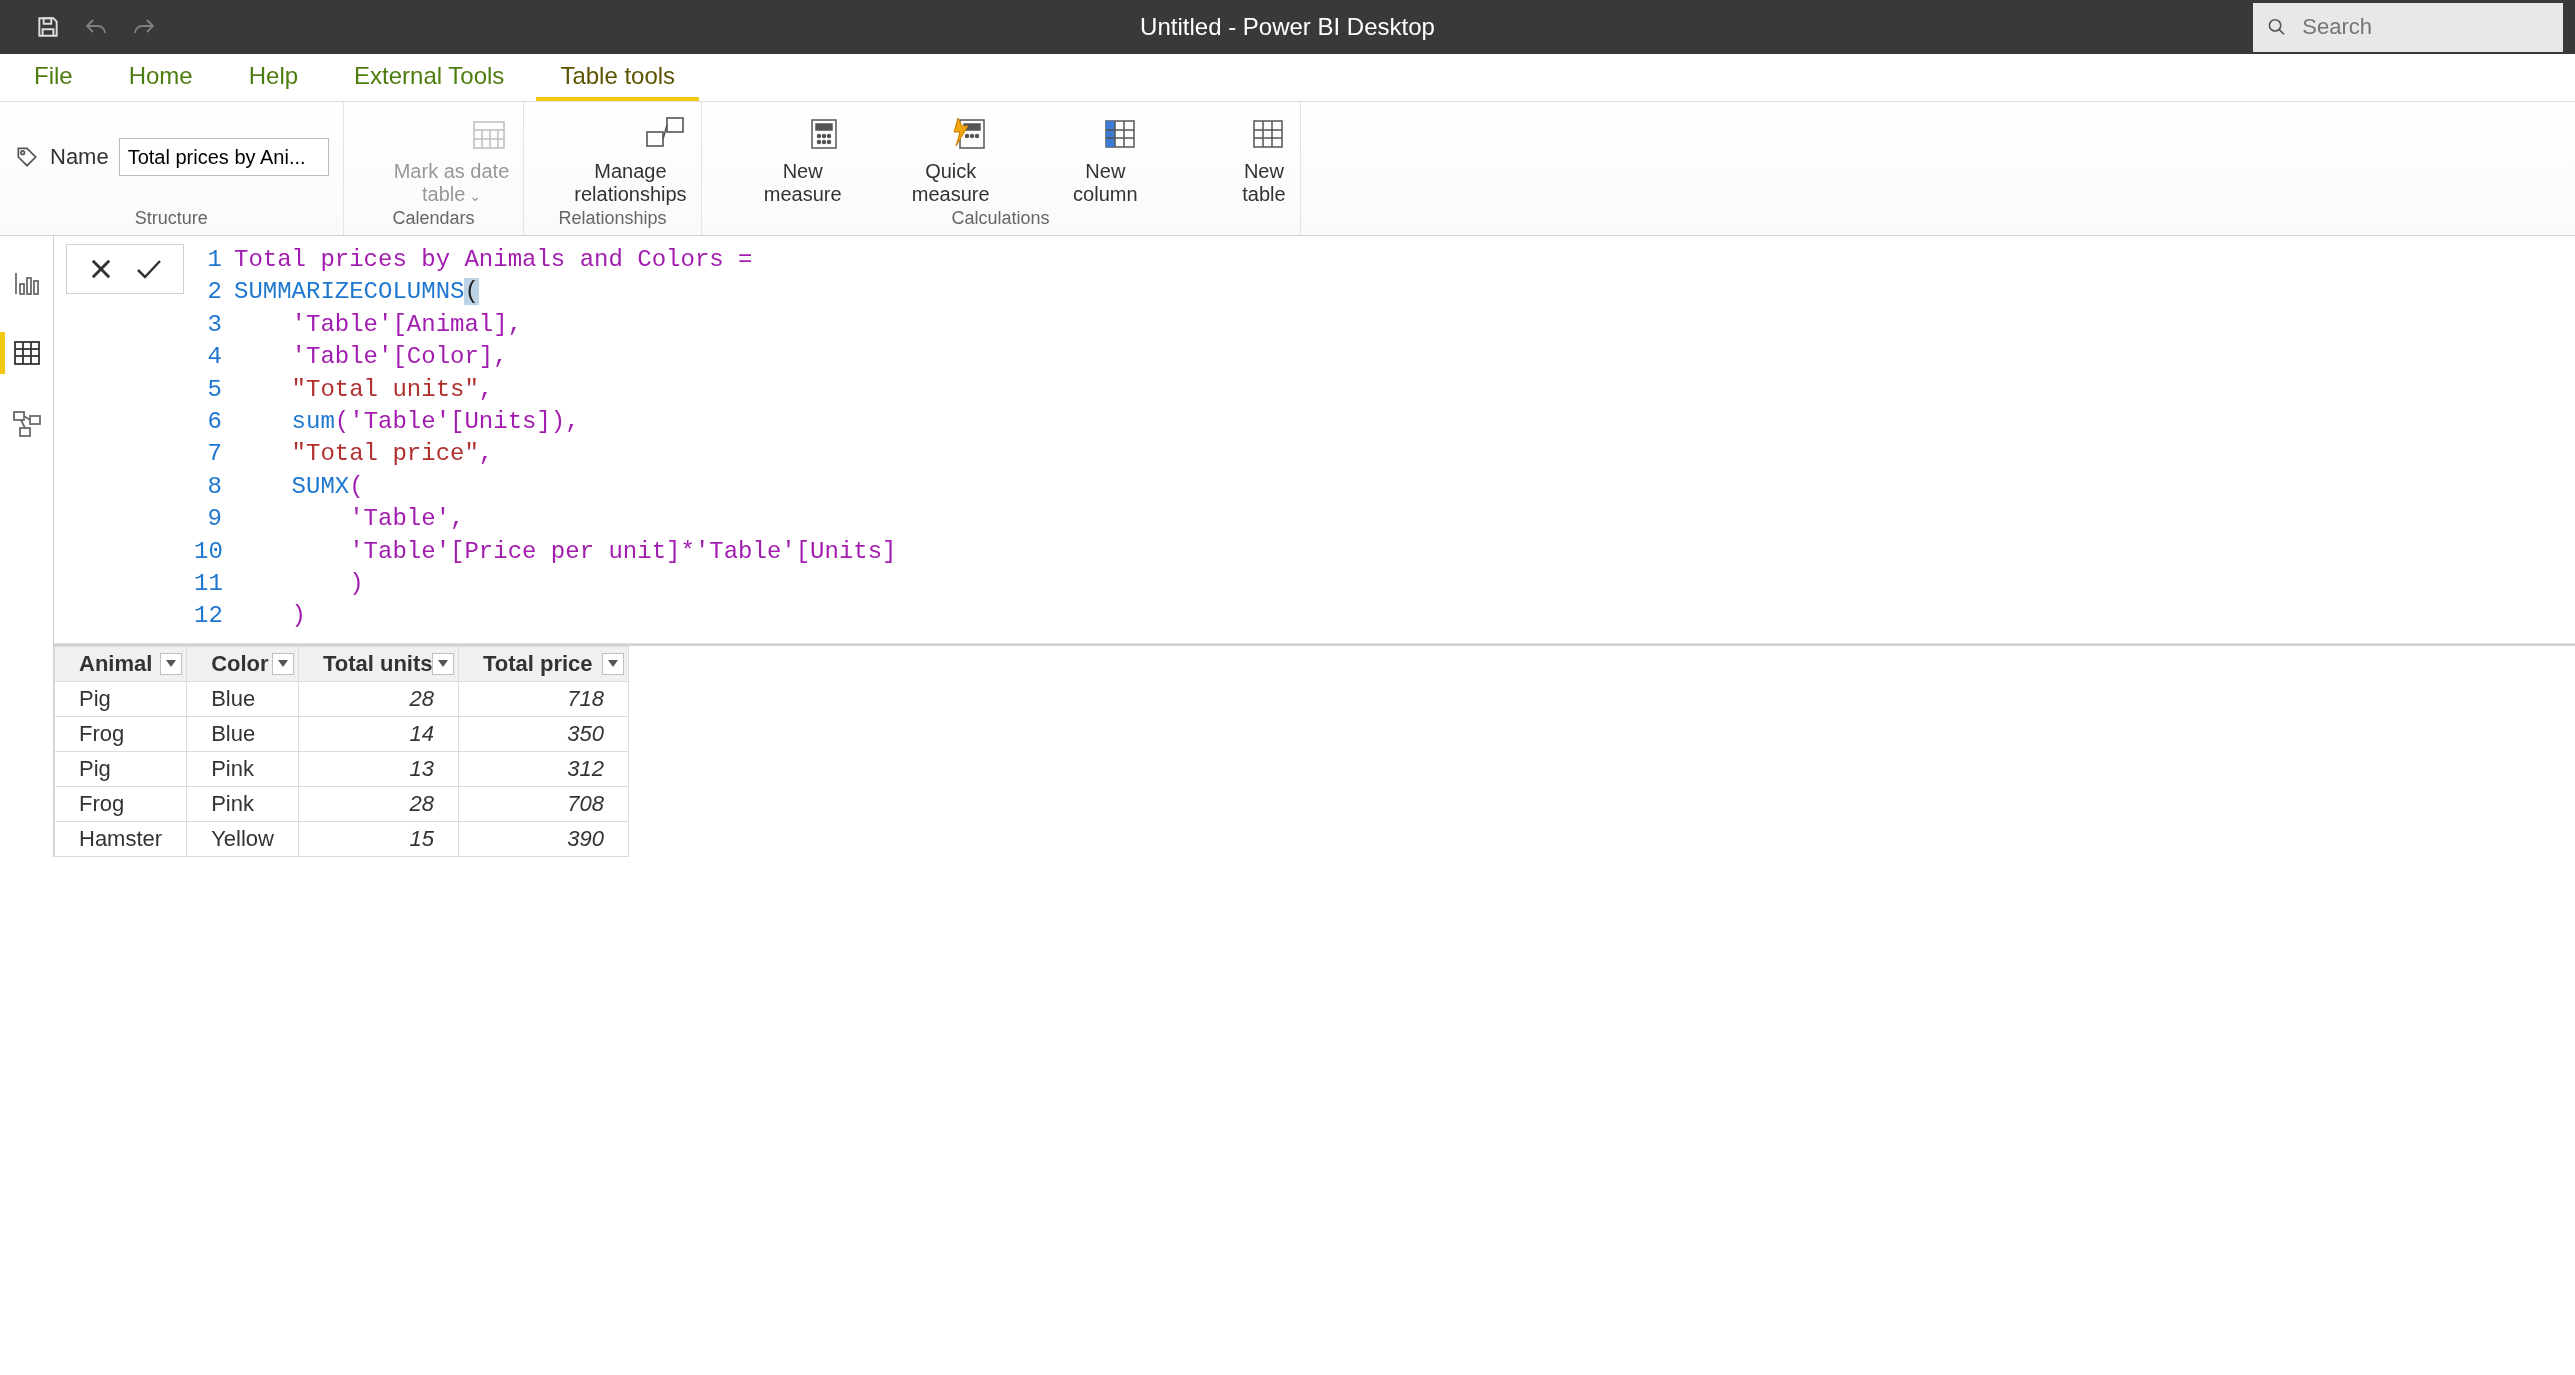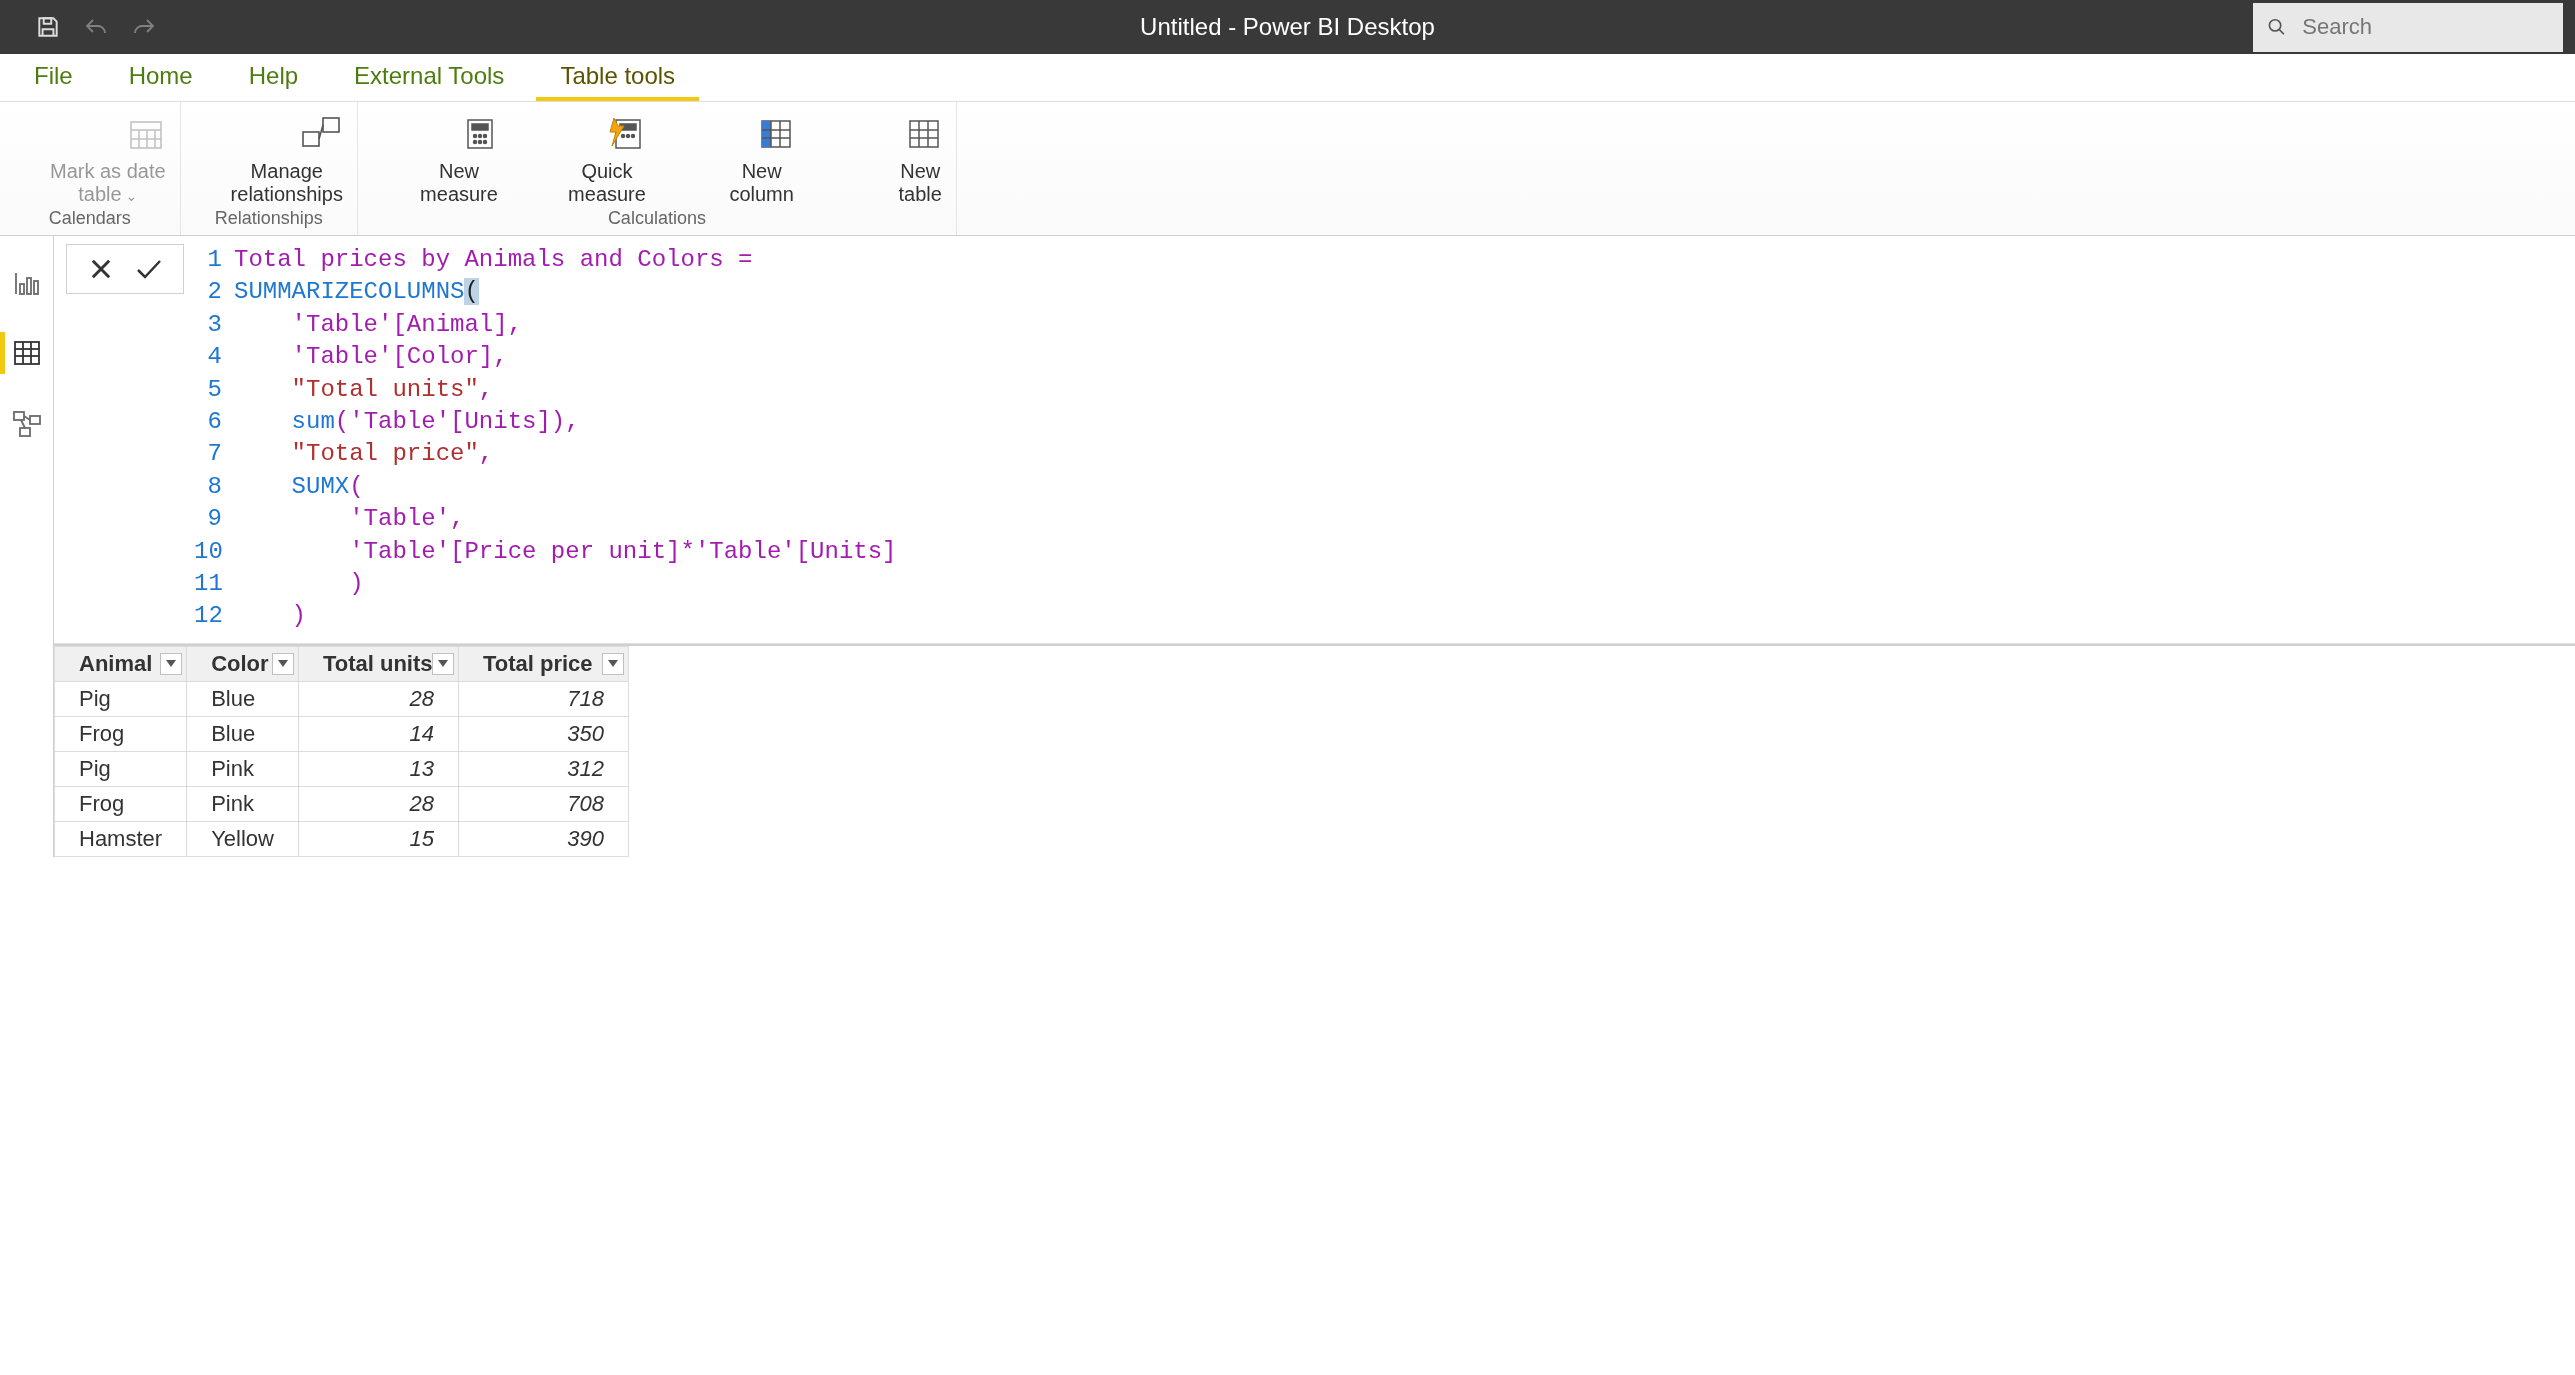--- a/index.html
+++ b/index.html
@@ -196,20 +196,33 @@
 <div class="ribbon-tabs">
   <div class="ribbon-tab">File</div>
   <div class="ribbon-tab">Home</div>
   <div class="ribbon-tab">Help</div>
   <div class="ribbon-tab">External Tools</div>
   <div class="ribbon-tab active">Table tools</div>
 </div>
 
 <div class="ribbon">
 
+  <div class="ribbon-group">
+    <div class="group-body">
+      <div class="name-field">
+        <svg width="26" height="26" viewBox="0 0 24 24" fill="none" stroke="#555" stroke-width="1.6">
+          <path d="M4 4h8l8 8-8 8-8-8z"></path>
+            <circle cx="8" cy="8" r="1.6"></circle>
+        </svg>
+        <span>Name</span>
+        <input value="Total prices by Ani..." style="">
+      </div>
+    </div>
+    <div class="group-label">Structure</div>
+  </div>
 
   <div class="ribbon-group">
     <div class="group-body">
       <div class="ribbon-big-btn disabled">
         <div class="icon-slot">
           <svg width="40" height="36" viewBox="0 0 40 36" fill="none" stroke="#888" stroke-width="1.6">
             <rect x="5" y="6" width="30" height="26"></rect>
               <line x1="5" y1="14" x2="35" y2="14"></line>
             <line x1="13" y1="14" x2="13" y2="32"></line>
               <line x1="21" y1="14" x2="21" y2="32"></line>

